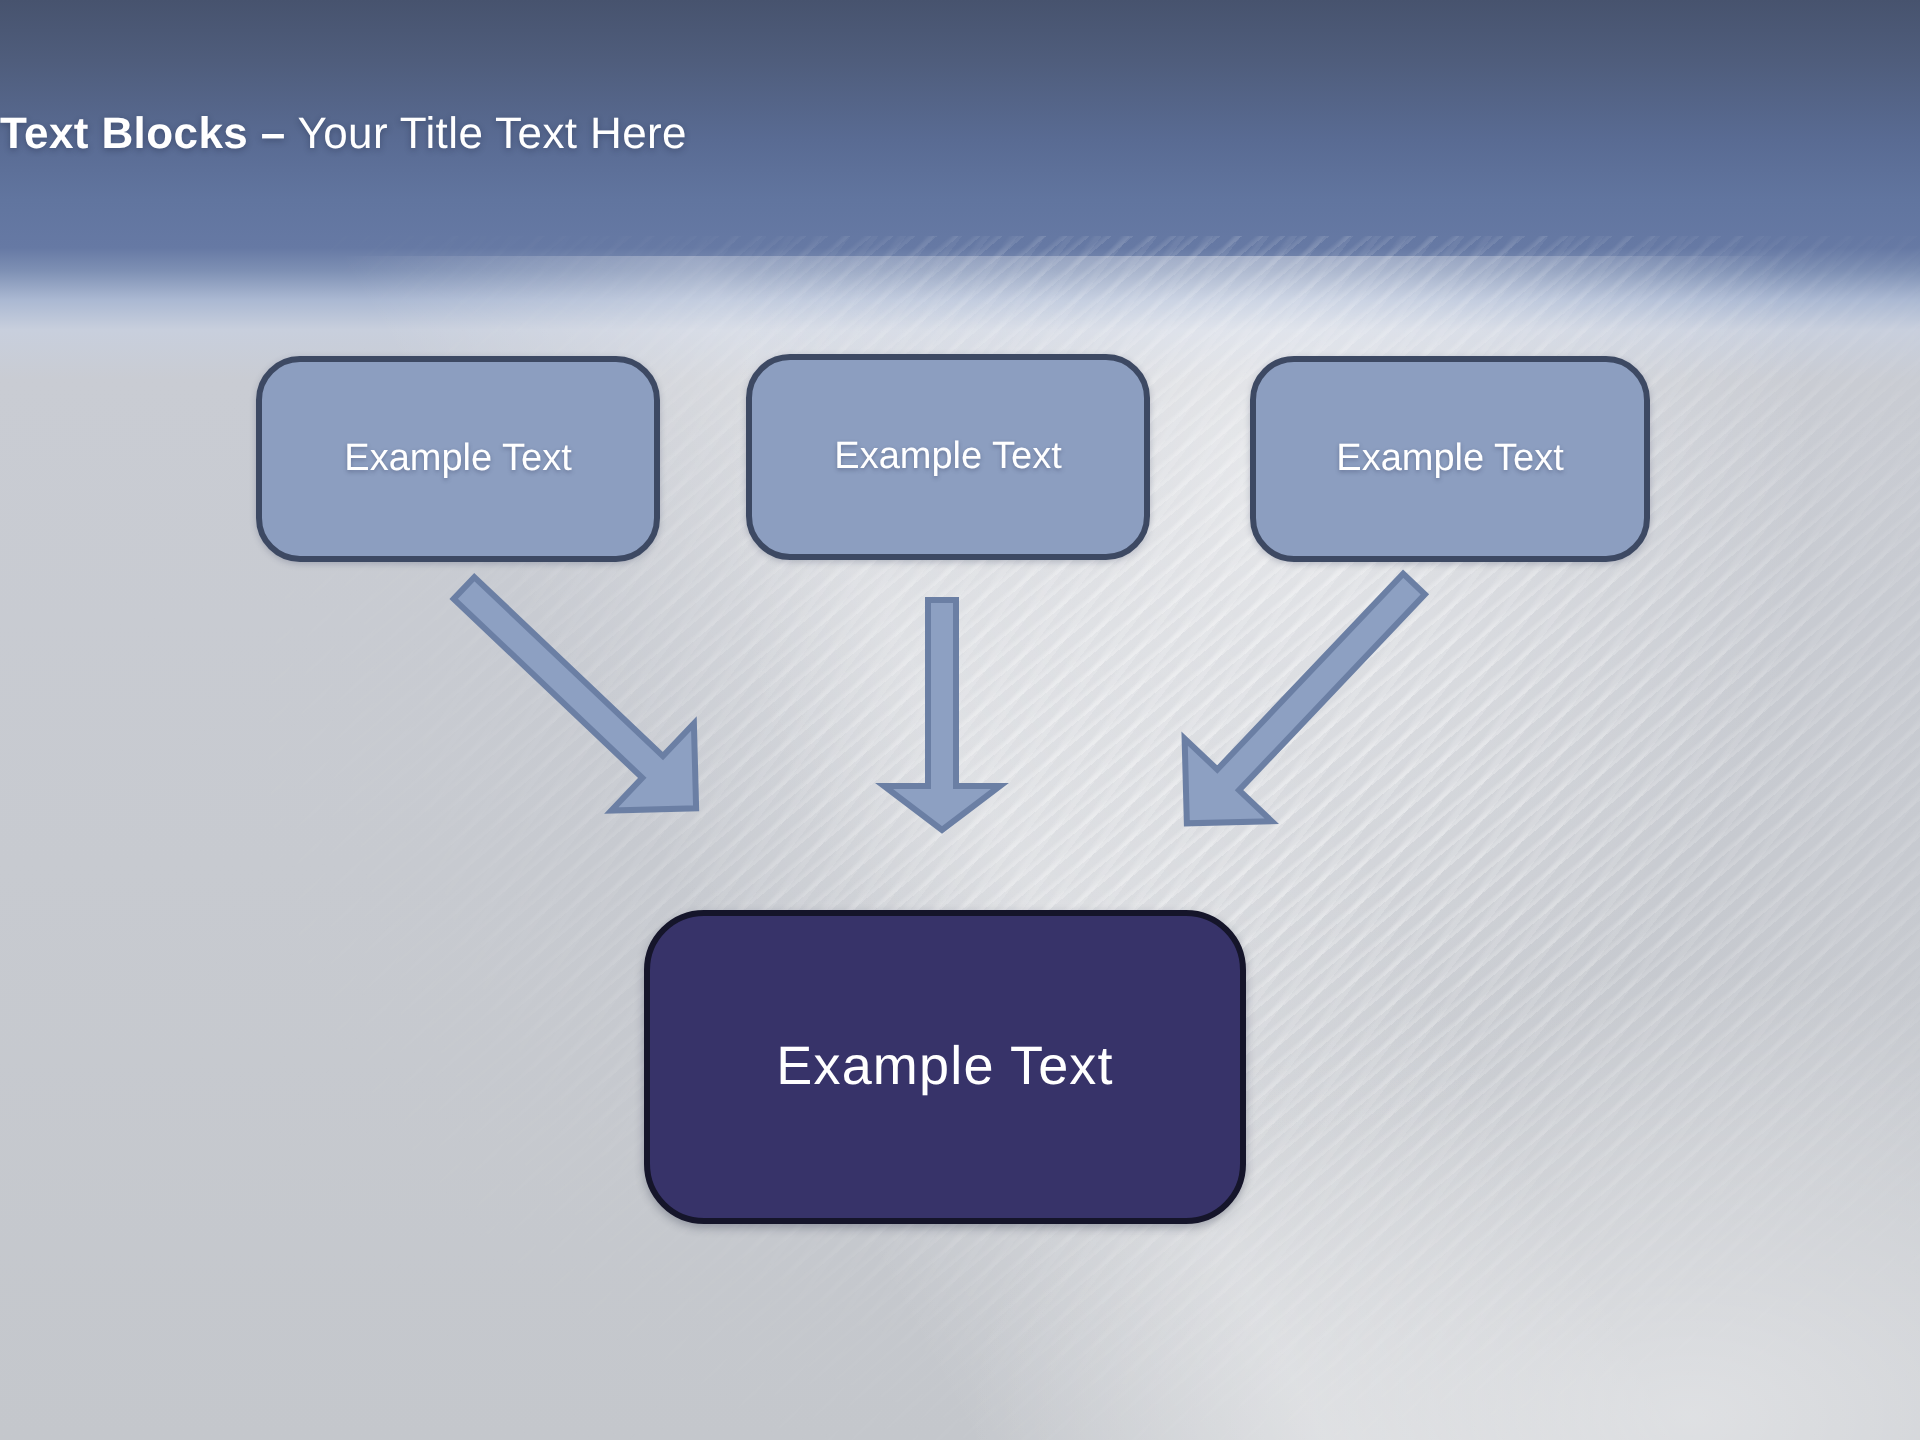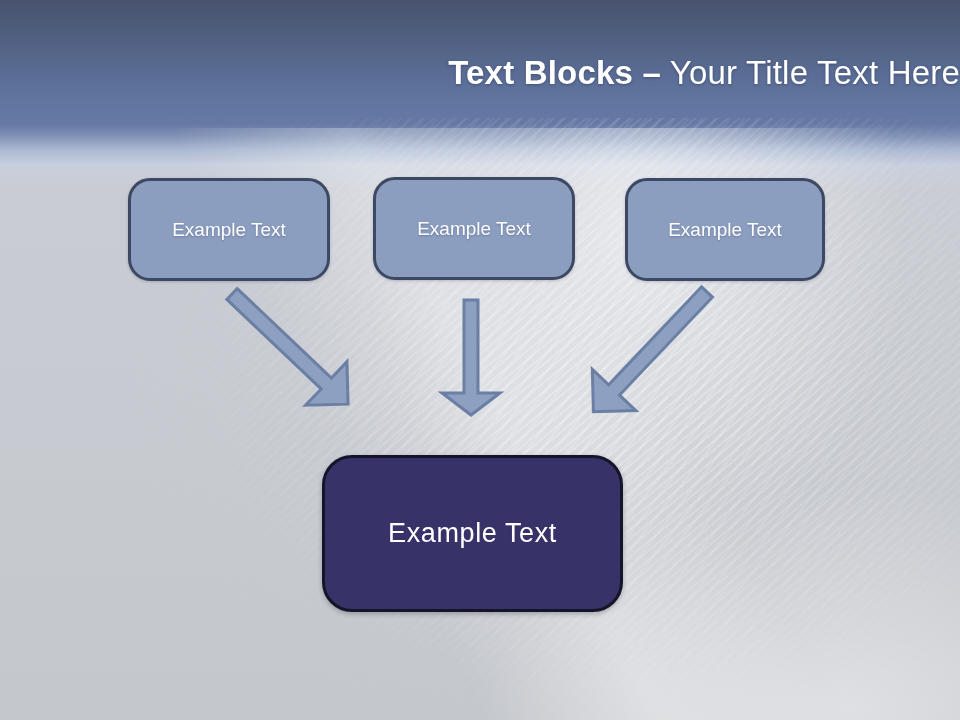--- a/index.html
+++ b/index.html
@@ -51,23 +51,23 @@
         rgba(255,255,255,0.18) 0px, rgba(255,255,255,0.18) 2px,
         rgba(255,255,255,0) 4px, rgba(255,255,255,0) 11px);
     -webkit-mask-image: radial-gradient(ellipse 62% 78% at 66% 42%, #000 15%, rgba(0,0,0,0.08) 72%, transparent 100%);
     mask-image: radial-gradient(ellipse 62% 78% at 66% 42%, #000 15%, rgba(0,0,0,0.08) 72%, transparent 100%);
   }
   .title {
     position: absolute;
     top: 54px;
     left: 0;
     width: 100%;
-    text-align: right;
+    text-align: left;
     color: #ffffff;
-    font-size: 33px;
+    font-size: 22px;
     letter-spacing: 0.2px;
     text-shadow: 0 1px 3px rgba(20,30,55,0.35);
     white-space: pre;
   }
   .title .bold { font-weight: bold; }
   .block {
     position: absolute;
     box-sizing: border-box;
     width: 202px;
     height: 103px;

